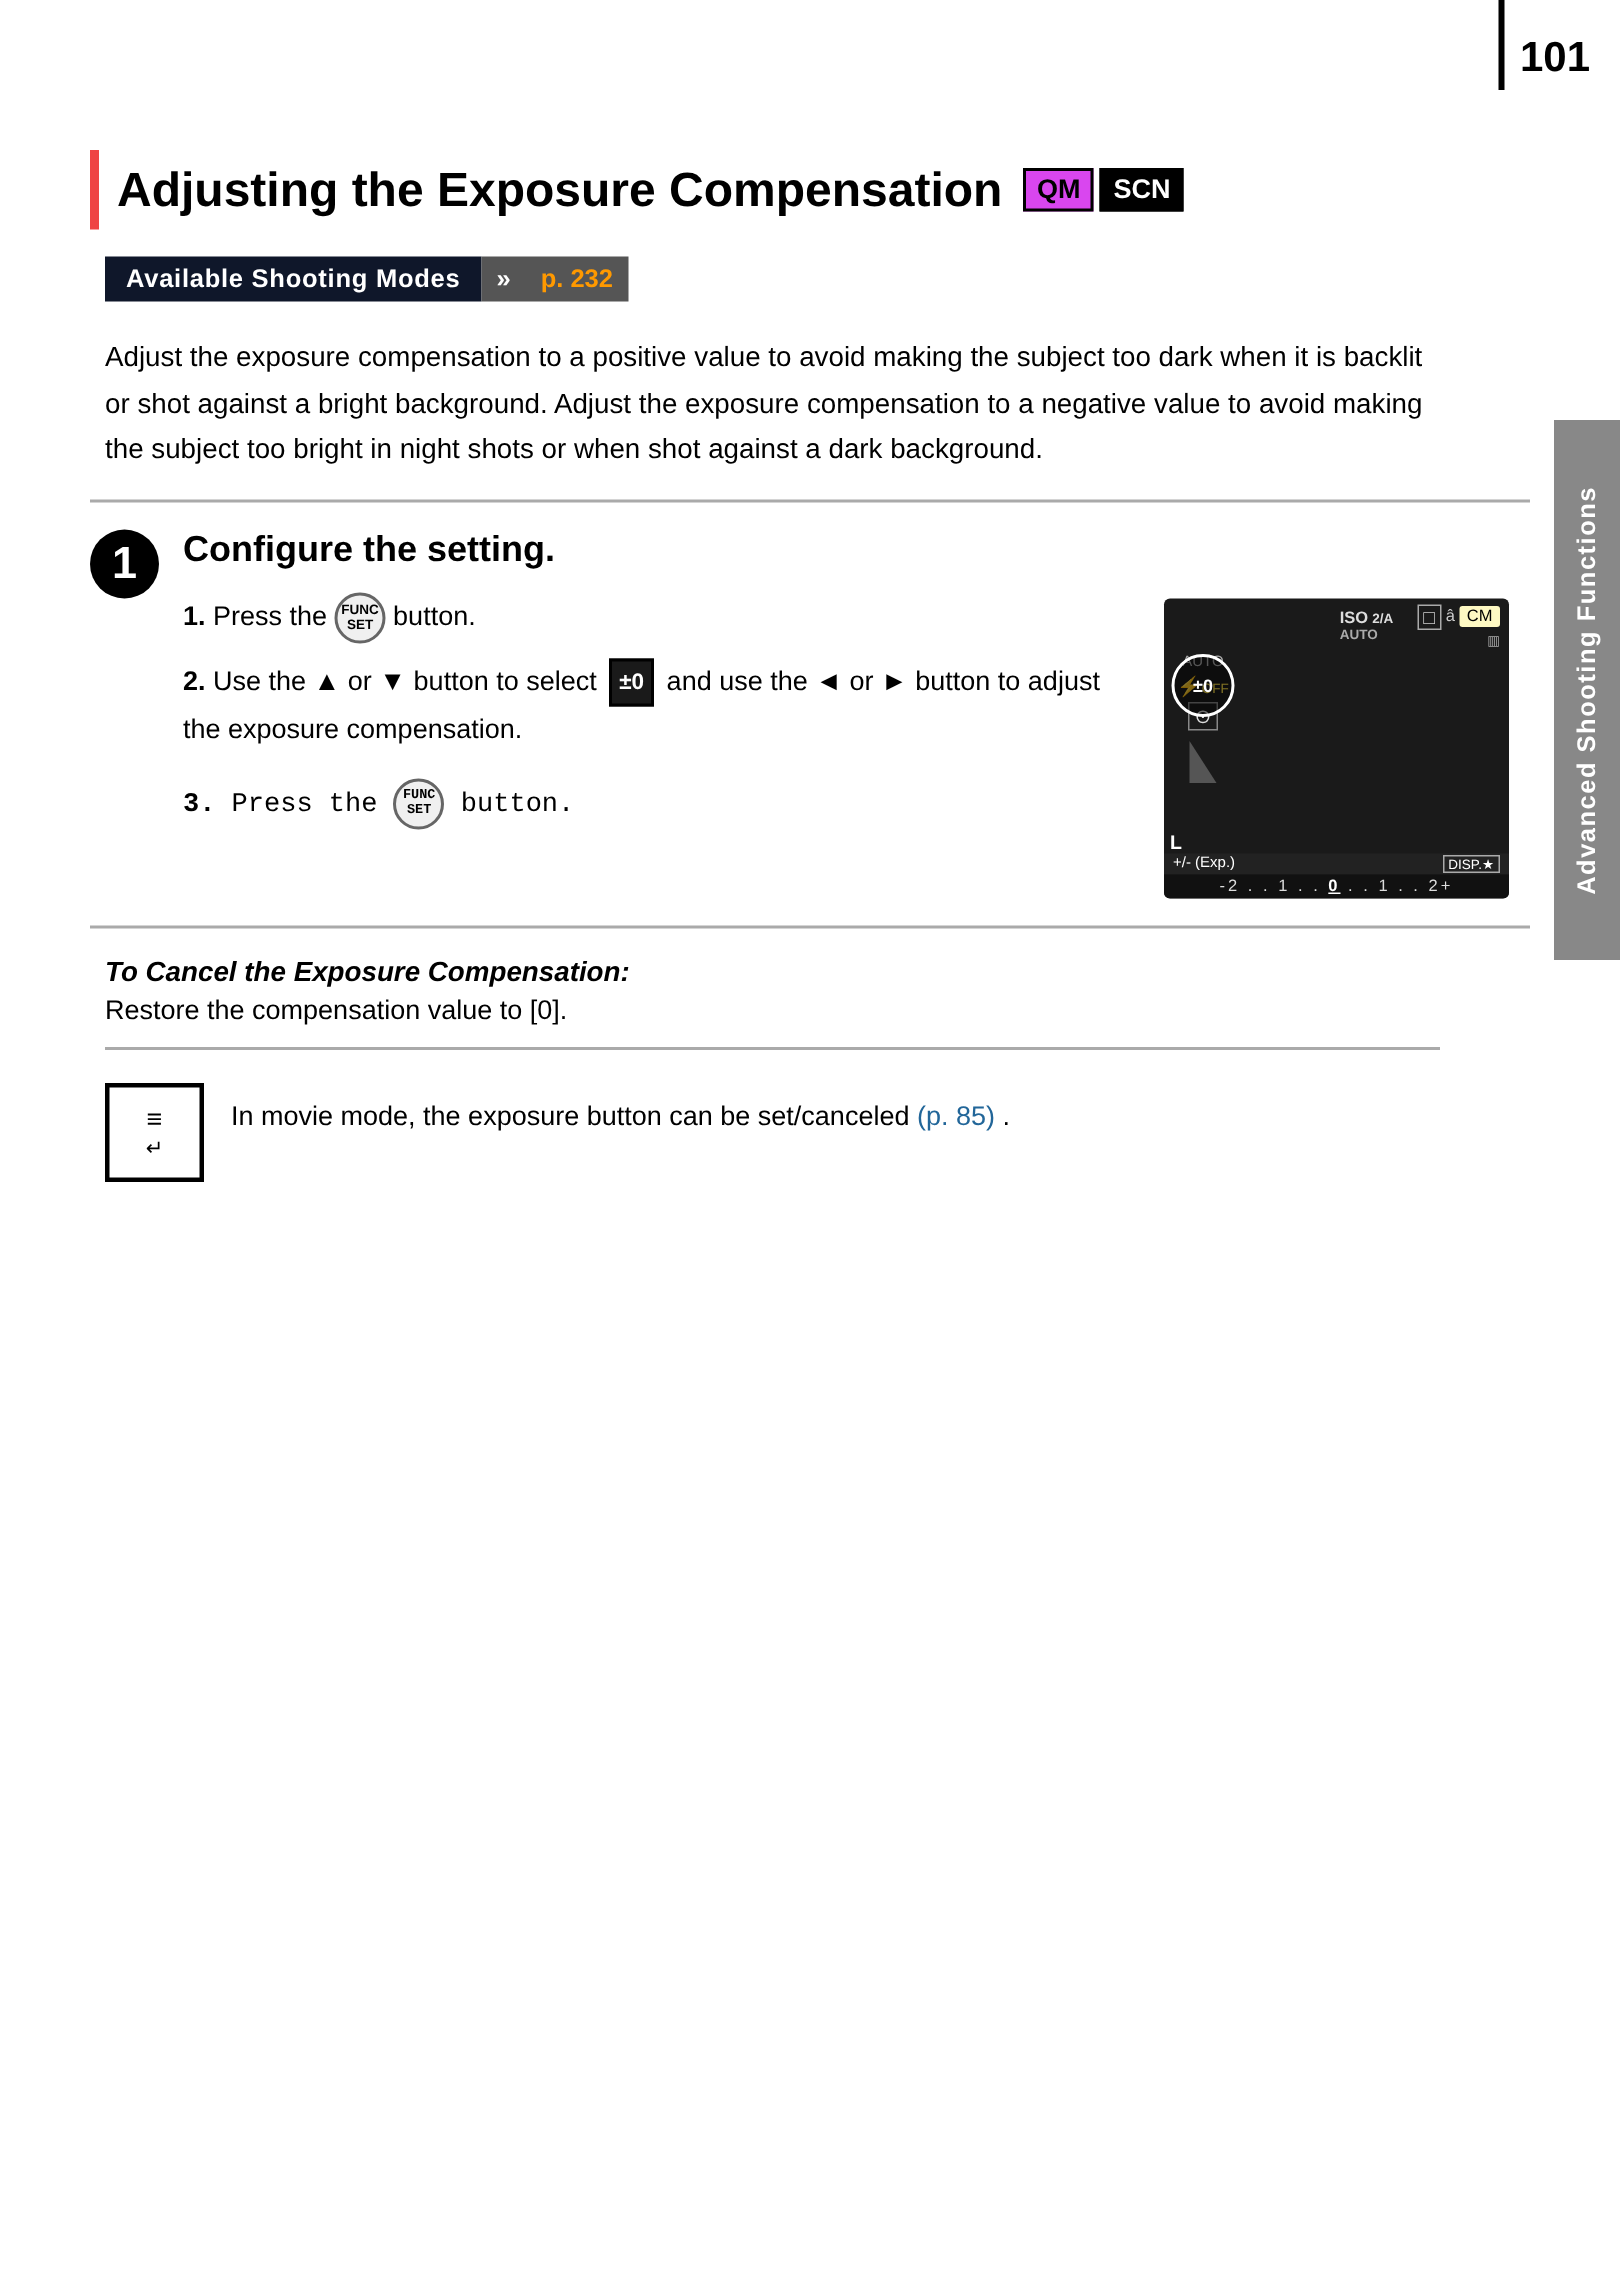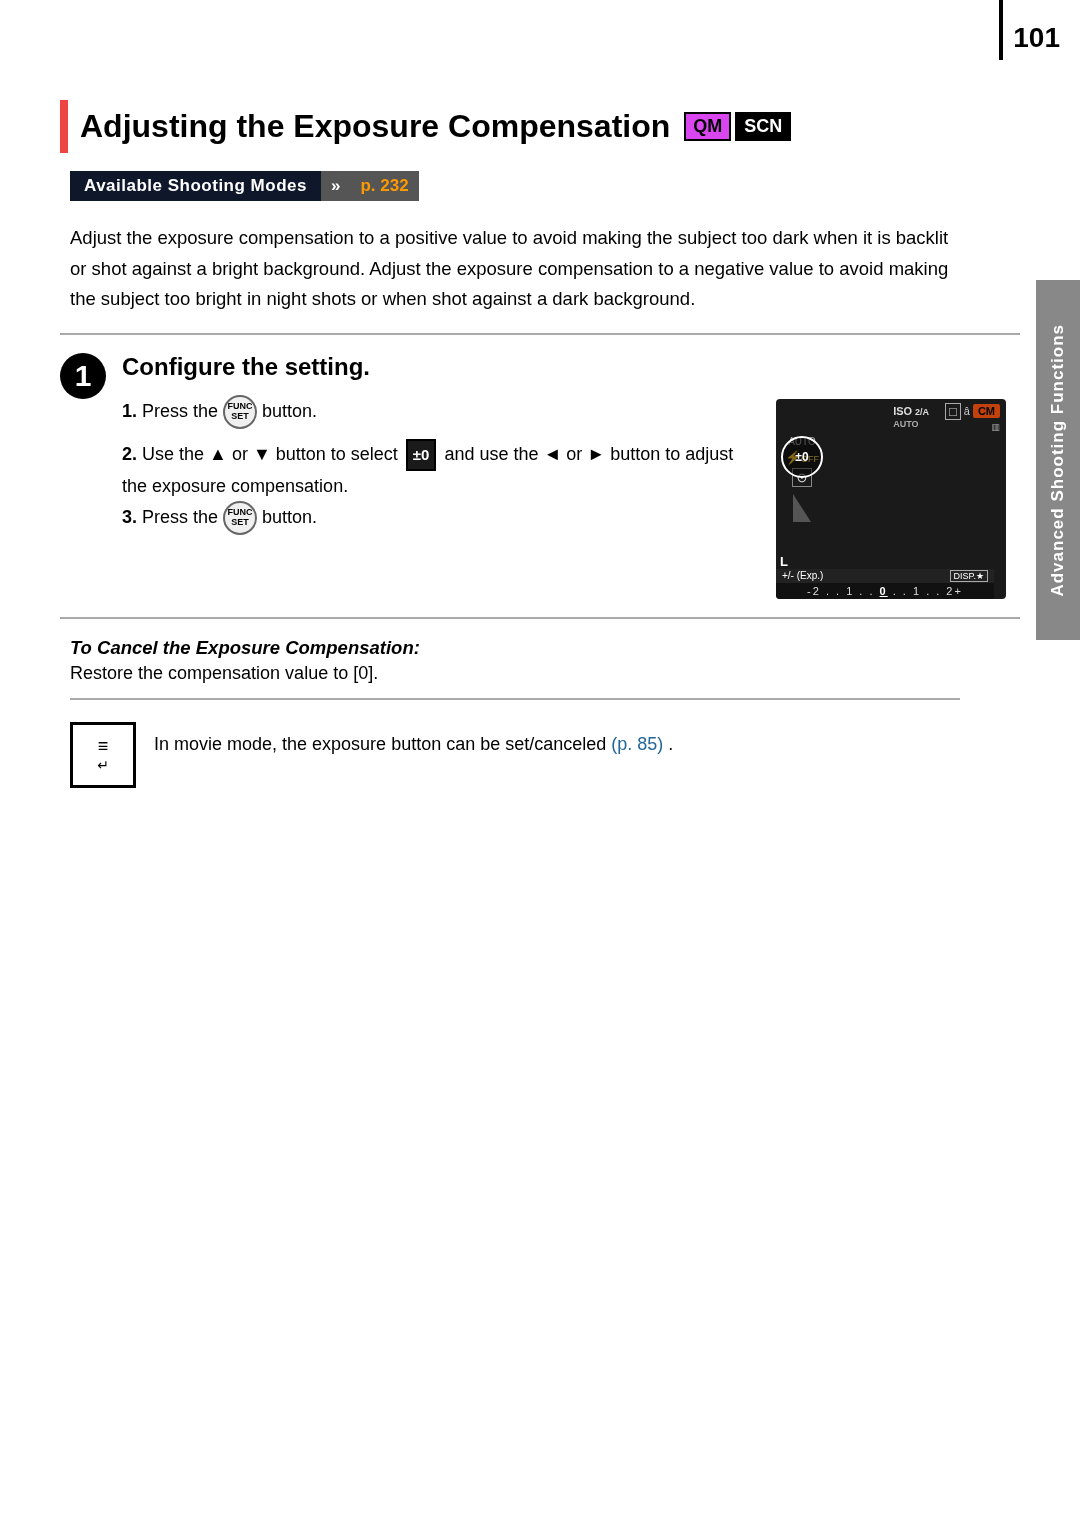--- a/index.html
+++ b/index.html
@@ -63,21 +63,21 @@
       white-space: nowrap;
       letter-spacing: 1px;
     }
 
     
     .title-section {
       margin-top: 60px;
       margin-bottom: 18px;
       display: flex;
       align-items: center;
-      border-left: 8px solid #ef4444;
+      border-left: 6px solid #ef4444;
       padding-left: 12px;
       padding-top: 8px;
       padding-bottom: 8px;
     }
     .title-text {
       font-size: 32px;
       font-weight: 900;
       color: #000;
     }
     .mode-badge {
@@ -315,21 +315,21 @@
             <span class="func-btn">FUNC<br>SET</span>
             button.
           </div>
           <div class="step-body" style="margin-top:10px;">
             <strong>2.</strong>
             Use the <span class="arrow-sym">▲</span> or <span class="arrow-sym">▼</span> button to select
             <span style="display:inline-block;border:2px solid #000;background:#1a1a1a;color:#fff;padding:1px 5px;font-size:15px;font-weight:bold;vertical-align:middle;margin:0 3px;">±0</span>
             and use the <span class="arrow-sym">◄</span> or <span class="arrow-sym">►</span> button to adjust<br>
             the exposure compensation.
           </div>
-          <div class="step-body" style="margin-top:0;">
+          <div class="step-body" style="margin-top:18px;font-family:Liberation Mono, monospace;">
             <strong>3.</strong>
             Press the
             <span class="func-btn">FUNC<br>SET</span>
             button.
           </div>
         </div>
 
         <div class="camera-screen">
 
           <div class="cam-top-icons">
@@ -338,21 +338,21 @@
               <div style="color:#ddd;font-size:10px;font-weight:bold;line-height:1.1;">
                 <span style="font-size:11px;">ISO</span>
                 <span style="font-size:9px;">2/A</span><br>
                 <span style="font-size:9px;color:#aaa;">AUTO</span>
               </div>
               <div style="width:8px;"></div>
               <div style="display:flex;flex-direction:column;align-items:center;gap:2px;">
                 <div style="display:flex;gap:3px;align-items:center;">
                   <span style="color:#ccc;font-size:13px;border:1.5px solid #aaa;padding:0 3px;">□</span>
                   <span style="color:#ccc;font-size:11px;">â</span>
-                  <span style="background:#c2410c;color:#000;font-size:11px;font-weight:700;padding:1px 5px;border-radius:2px;">CM</span>
+                  <span style="background:#fef9c3;color:#000;font-size:11px;font-weight:400;padding:1px 5px;border-radius:2px;">CM</span>
                 </div>
                 <div style="color:#aaa;font-size:9px;text-align:right;width:100%;">▥</div>
               </div>
             </div>
           </div>
 
           <div style="display:flex;flex:1;position:relative;height:110px;">
 
             <div style="width:52px;display:flex;flex-direction:column;align-items:center;padding:2px;gap:3px;">
               <div style="color:#aaa;font-size:10px;text-align:center;">AUTO</div>
@@ -360,21 +360,21 @@
               <div style="color:#ddd;font-size:13px;text-align:center;border:1.5px solid #888;padding:1px 4px;">⊙</div>
 
               <div style="width:0;height:0;border-left:18px solid #555;border-top:28px solid transparent;border-bottom:0;margin-top:4px;"></div>
             </div>
 
             <div style="position:absolute;left:5px;top:2px;width:42px;height:42px;border-radius:50%;border:2.5px solid #fff;background:rgba(0,0,0,0.5);display:flex;align-items:center;justify-content:center;color:#fff;font-size:12px;font-weight:bold;">±0</div>
 
             <div style="flex:1;background:#1a1a1a;"></div>
           </div>
 
-          <div style="position:absolute;bottom:0;left:0;right:12px;">
+          <div style="position:absolute;bottom:0;left:0;right:0;">
             <div style="display:flex;justify-content:space-between;align-items:center;padding:1px 6px;background:#222;">
               <span style="color:#fff;font-size:10px;">+/- (Exp.)</span>
               <span style="border:1.5px solid #aaa;color:#fff;font-size:9px;padding:0 3px;">DISP.★</span>
             </div>
             <div style="background:#111;color:#ddd;font-size:11px;text-align:center;padding:2px 4px;letter-spacing:2px;">-2 . . 1 . . <span style="color:#fff;font-weight:bold;text-decoration:underline;">0</span> . . 1 . . 2+</div>
           </div>
 
           <div style="position:absolute;bottom:30px;left:4px;color:#fff;font-size:13px;font-weight:bold;">L</div>
         </div>
       </div>

